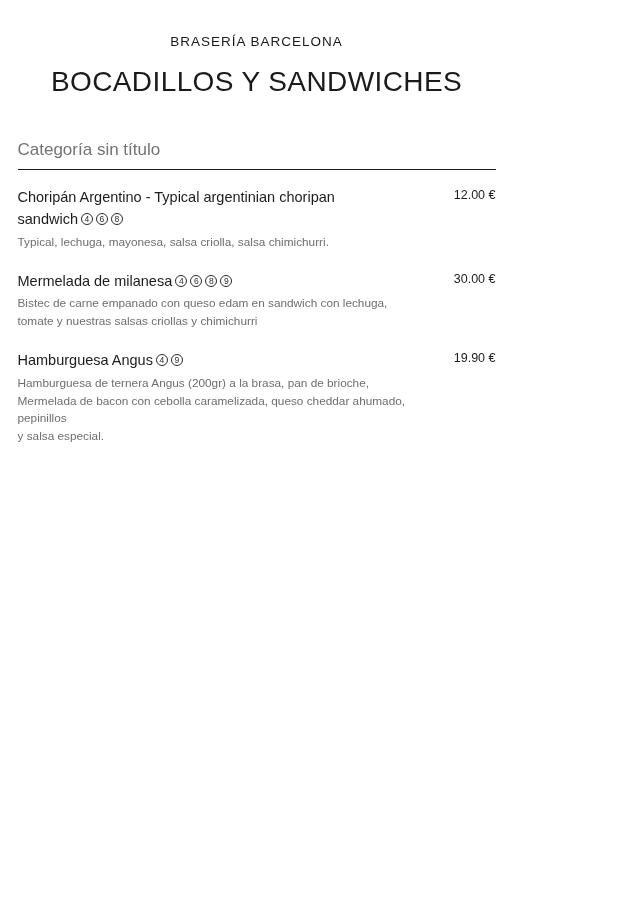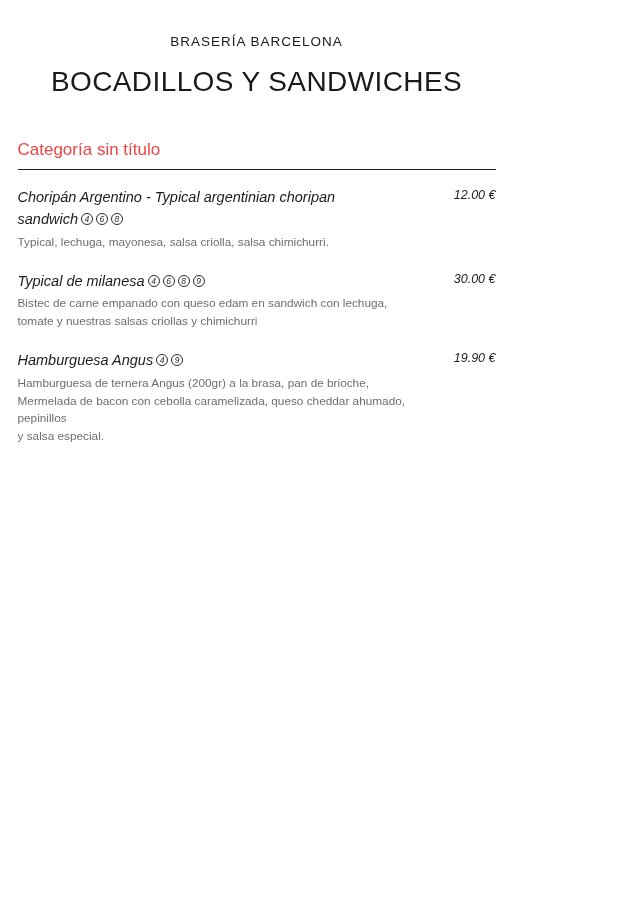--- a/index.html
+++ b/index.html
@@ -40,37 +40,36 @@
     color: #1a1a1a;
   }
   .content {
     margin: 0 auto;
     width: 478px;
     padding-top: 42px;
   }
   .category {
     font-size: 17px;
     font-weight: 400;
-    color: #ef4444;
+    color: #737373;
     padding-bottom: 9px;
   }
   .rule {
     height: 1px;
     background: #1f1f1f;
     width: 100%;
     margin-bottom: 16px;
   }
   .item {
     margin-bottom: 18px;
   }
   .item-row {
     display: flex;
     align-items: flex-start;
     justify-content: space-between;
-    font-style: italic;
   }
   .item-name {
     font-size: 14.5px;
     font-weight: 400;
     color: #1c1c1c;
     line-height: 1.55;
     max-width: 372px;
   }
   .item-price {
     font-size: 12.5px;
@@ -130,21 +129,21 @@
           <span>Choripán Argentino - Typical argentinian choripan sandwich</span><span class="allergens"><span class="allergen">4</span><span class="allergen">6</span><span class="allergen">8</span></span>
         </div>
         <div class="item-price">12.00 €</div>
       </div>
       <div class="item-desc">Typical, lechuga, mayonesa, salsa criolla, salsa chimichurri.</div>
     </div>
 
     <div class="item">
       <div class="item-row">
         <div class="item-name">
-          <span>Typical de milanesa</span><span class="allergens"><span class="allergen">4</span><span class="allergen">6</span><span class="allergen">8</span><span class="allergen">9</span></span>
+          <span>Mermelada de milanesa</span><span class="allergens"><span class="allergen">4</span><span class="allergen">6</span><span class="allergen">8</span><span class="allergen">9</span></span>
         </div>
         <div class="item-price">30.00 €</div>
       </div>
       <div class="item-desc">Bistec de carne empanado con queso edam en sandwich con lechuga, tomate y nuestras salsas criollas y chimichurri</div>
     </div>
 
     <div class="item">
       <div class="item-row">
         <div class="item-name">
           <span>Hamburguesa Angus</span><span class="allergens"><span class="allergen">4</span><span class="allergen">9</span></span>

